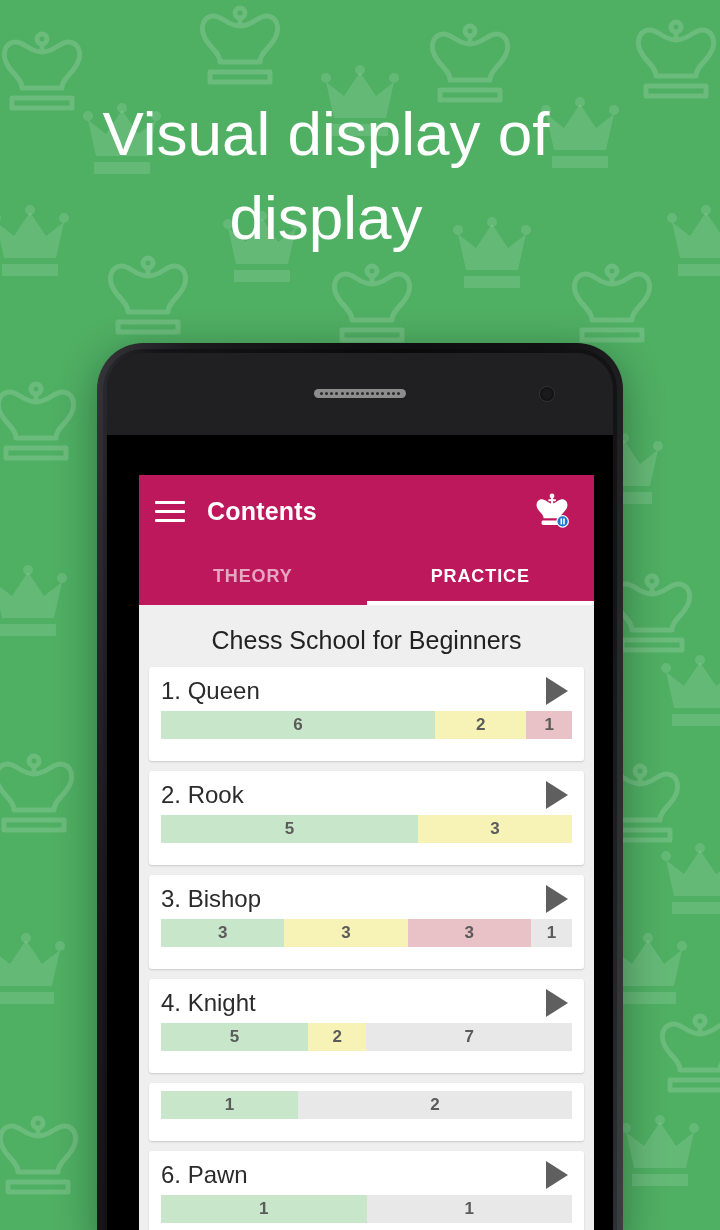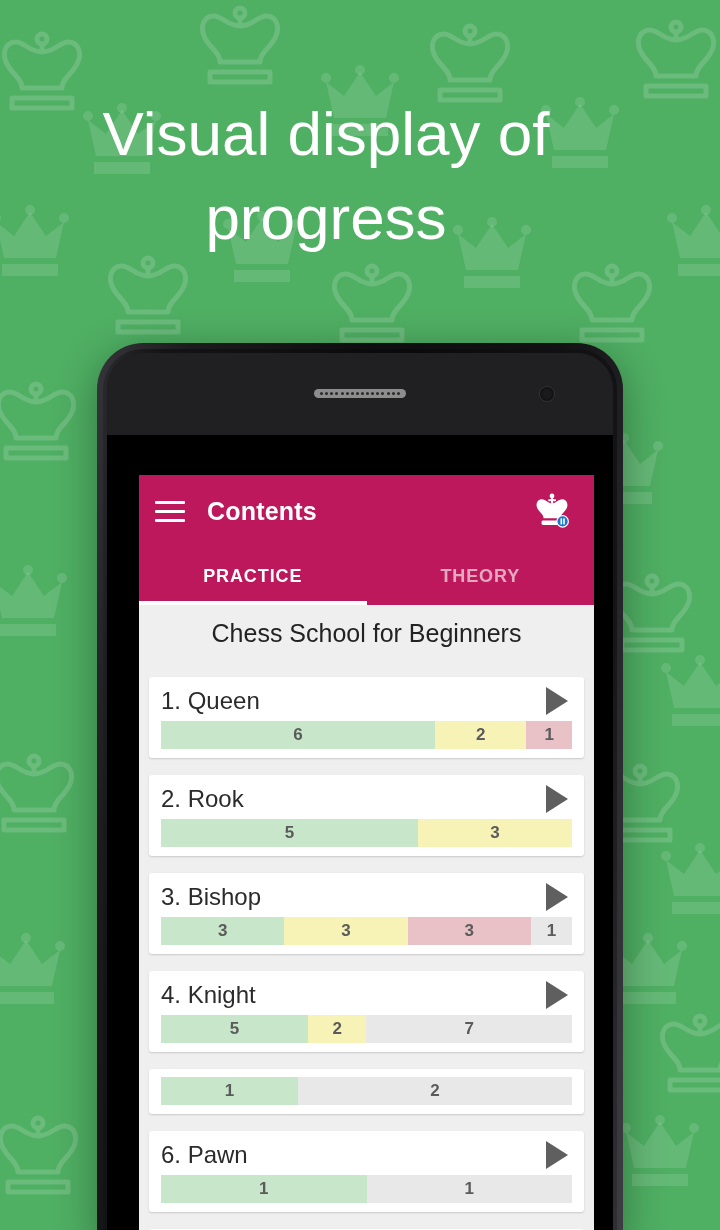--- a/index.html
+++ b/index.html
@@ -159,27 +159,28 @@
   .content {
     background:#efefef;
     height:648px;
     overflow:hidden;
   }
   .course-title {
     text-align:center;
     font-size:25px;
     color:#222222;
     padding:14px 0 12px;
+    margin-top:7px;
   }
   .card {
     background:#ffffff;
-    margin:17px 10px 10px;
+    margin:0 10px 10px;
     border-radius:3px;
     box-shadow:0 1px 2px rgba(0,0,0,0.16);
-    padding:8px 12px 9px;
+    padding:8px 12px 22px;
   }
   .card-head {
     display:flex; align-items:center;
     padding:2px 0 6px;
   }
   .card-title {
     font-size:24px;
     color:#2b2b2b;
   }
   .play {
@@ -269,21 +270,21 @@
       <use href="#crownSolid" x="648" y="968"></use>
       <use href="#crownOutline" x="700" y="1050"></use>
 
       <use href="#crownOutline" x="38" y="1152"></use>
       <use href="#crownSolid" x="660" y="1150"></use>
     </svg>
   </div>
 
   <div class="headline">
     <div>Visual display of</div>
-    <div>progress</div>
+    <div>display</div>
   </div>
 
   <div class="device">
     <div class="device-inner">
       <div class="device-face">
 
         <div class="bezel-top">
           <div class="speaker">
             <i></i>
               <i></i>
@@ -324,25 +325,25 @@
                     <path d="M21 12.5 c-4.2 0 -6.2 -4.2 -10.2 -4.2 c-4.2 0 -6.4 4.4 -4.6 8.6 c1.8 4.4 6.4 6 6.4 10.4 l16.8 0 c0 -4.4 4.6 -6 6.4 -10.4 c1.8 -4.2 -0.4 -8.6 -4.6 -8.6 c-4 0 -6 4.2 -10.2 4.2 z" fill="#fff"></path>
                     <rect x="10.6" y="29.4" width="20.8" height="4.6" rx="1.4" fill="#fff"></rect>
                     <circle cx="31.6" cy="30.4" r="6.3" fill="#fff"></circle>
                     <circle cx="31.6" cy="30.4" r="5.1" fill="#1b74cc"></circle>
                     <rect x="29.5" y="27.4" width="1.6" height="6" fill="#fff"></rect>
                     <rect x="32.2" y="27.4" width="1.6" height="6" fill="#fff"></rect>
                   </svg>
                 </div>
               </div>
               <div class="tabs">
+                <div class="tab inactive">
+                  <span>THEORY</span>
+                </div>
                 <div class="tab active">
                   <span>PRACTICE</span>
-                </div>
-                <div class="tab inactive">
-                  <span>THEORY</span>
                 </div>
               </div>
             </div>
 
             <div class="content">
               <div class="course-title">Chess School for Beginners</div>
               <div id="lesson-list">
                   <div class="card">
                     <div class="card-head">
                       <div class="card-title">1. Queen</div>

